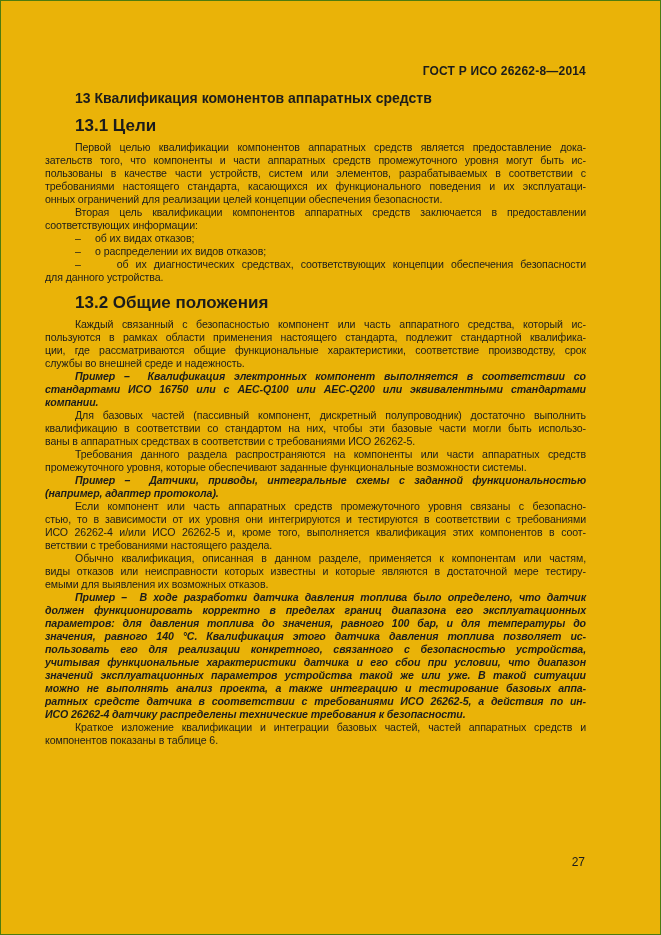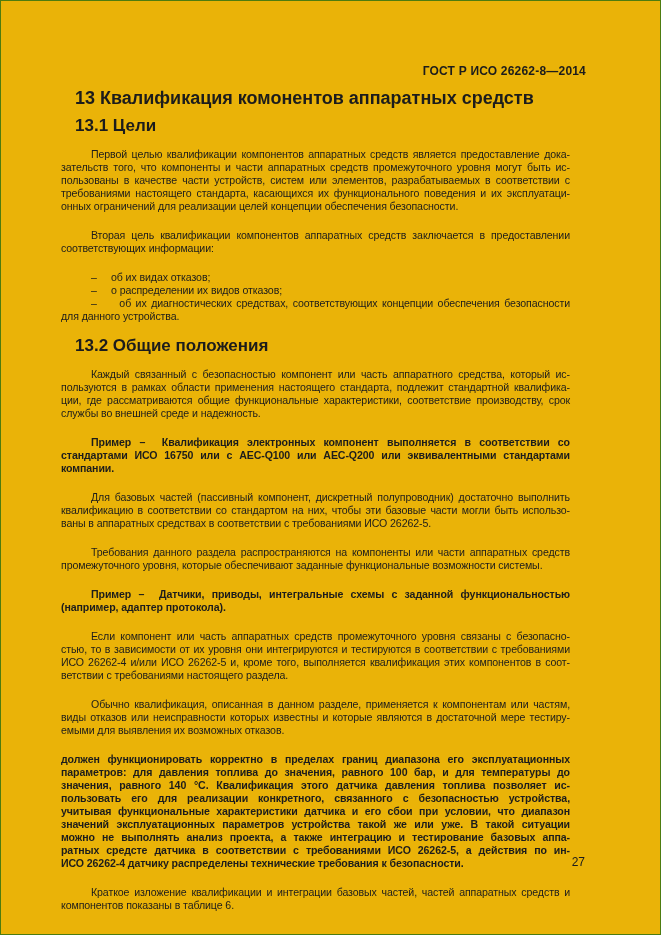--- a/index.html
+++ b/index.html
@@ -23,40 +23,41 @@
     top: 64px;
     width: 541px;
   }
   .doc-header {
     font-weight: bold;
     font-size: 12px;
     line-height: 13px;
     text-align: right;
     letter-spacing: 0.2px;
   }
-  .blk { margin: 16px; }
+  .blk { margin: 0; }
   .h1 {
-    font-size: 18px;
+    font-size: 14px;
     font-weight: bold;
     line-height: 17px;
     margin: 12px 0 0 30px;
   }
   .h2 {
     font-size: 17px;
     font-weight: bold;
     line-height: 13px;
     margin: 12px 0 9px 30px;
   }
   .para, .example, .list {
     font-size: 10.6px;
     line-height: 13px;
     letter-spacing: -0.1px;
   }
   .example {
     font-weight: bold;
+    font-style: italic;
   }
   .line { white-space: pre-wrap; }
   .line.j {
     text-align: justify;
     -moz-text-align-last: justify;
     text-align-last: justify;
   }
   .line.ind { text-indent: 30px; }
   .page-number {
     position: absolute;
@@ -124,20 +125,21 @@
         <div class="line j">стью, то в зависимости от их уровня они интегрируются и тестируются в соответствии с требованиями</div>
         <div class="line j">ИСО 26262-4 и/или ИСО 26262-5 и, кроме того, выполняется квалификация этих компонентов в соот-</div>
         <div class="line">ветствии с требованиями настоящего раздела.</div>
       </div>
       <div class="blk para">
         <div class="line j ind">Обычно квалификация, описанная в данном разделе, применяется к компонентам или частям,</div>
         <div class="line j">виды отказов или неисправности которых известны и которые являются в достаточной мере тестиру-</div>
         <div class="line">емыми для выявления их возможных отказов.</div>
       </div>
       <div class="blk example">
+        <div class="line j ind">Пример –  В ходе разработки датчика давления топлива было определено, что датчик</div>
         <div class="line j">должен функционировать корректно в пределах границ диапазона его эксплуатационных</div>
         <div class="line j">параметров: для давления топлива до значения, равного 100 бар, и для температуры до</div>
         <div class="line j">значения, равного 140 °С. Квалификация этого датчика давления топлива позволяет ис-</div>
         <div class="line j">пользовать его для реализации конкретного, связанного с безопасностью устройства,</div>
         <div class="line j">учитывая функциональные характеристики датчика и его сбои при условии, что диапазон</div>
         <div class="line j">значений эксплуатационных параметров устройства такой же или уже. В такой ситуации</div>
         <div class="line j">можно не выполнять анализ проекта, а также интеграцию и тестирование базовых аппа-</div>
         <div class="line j">ратных средсте датчика в соответствии с требованиями ИСО 26262-5, а действия по ин-</div>
         <div class="line">ИСО 26262-4 датчику распределены технические требования к безопасности.</div>
       </div>

